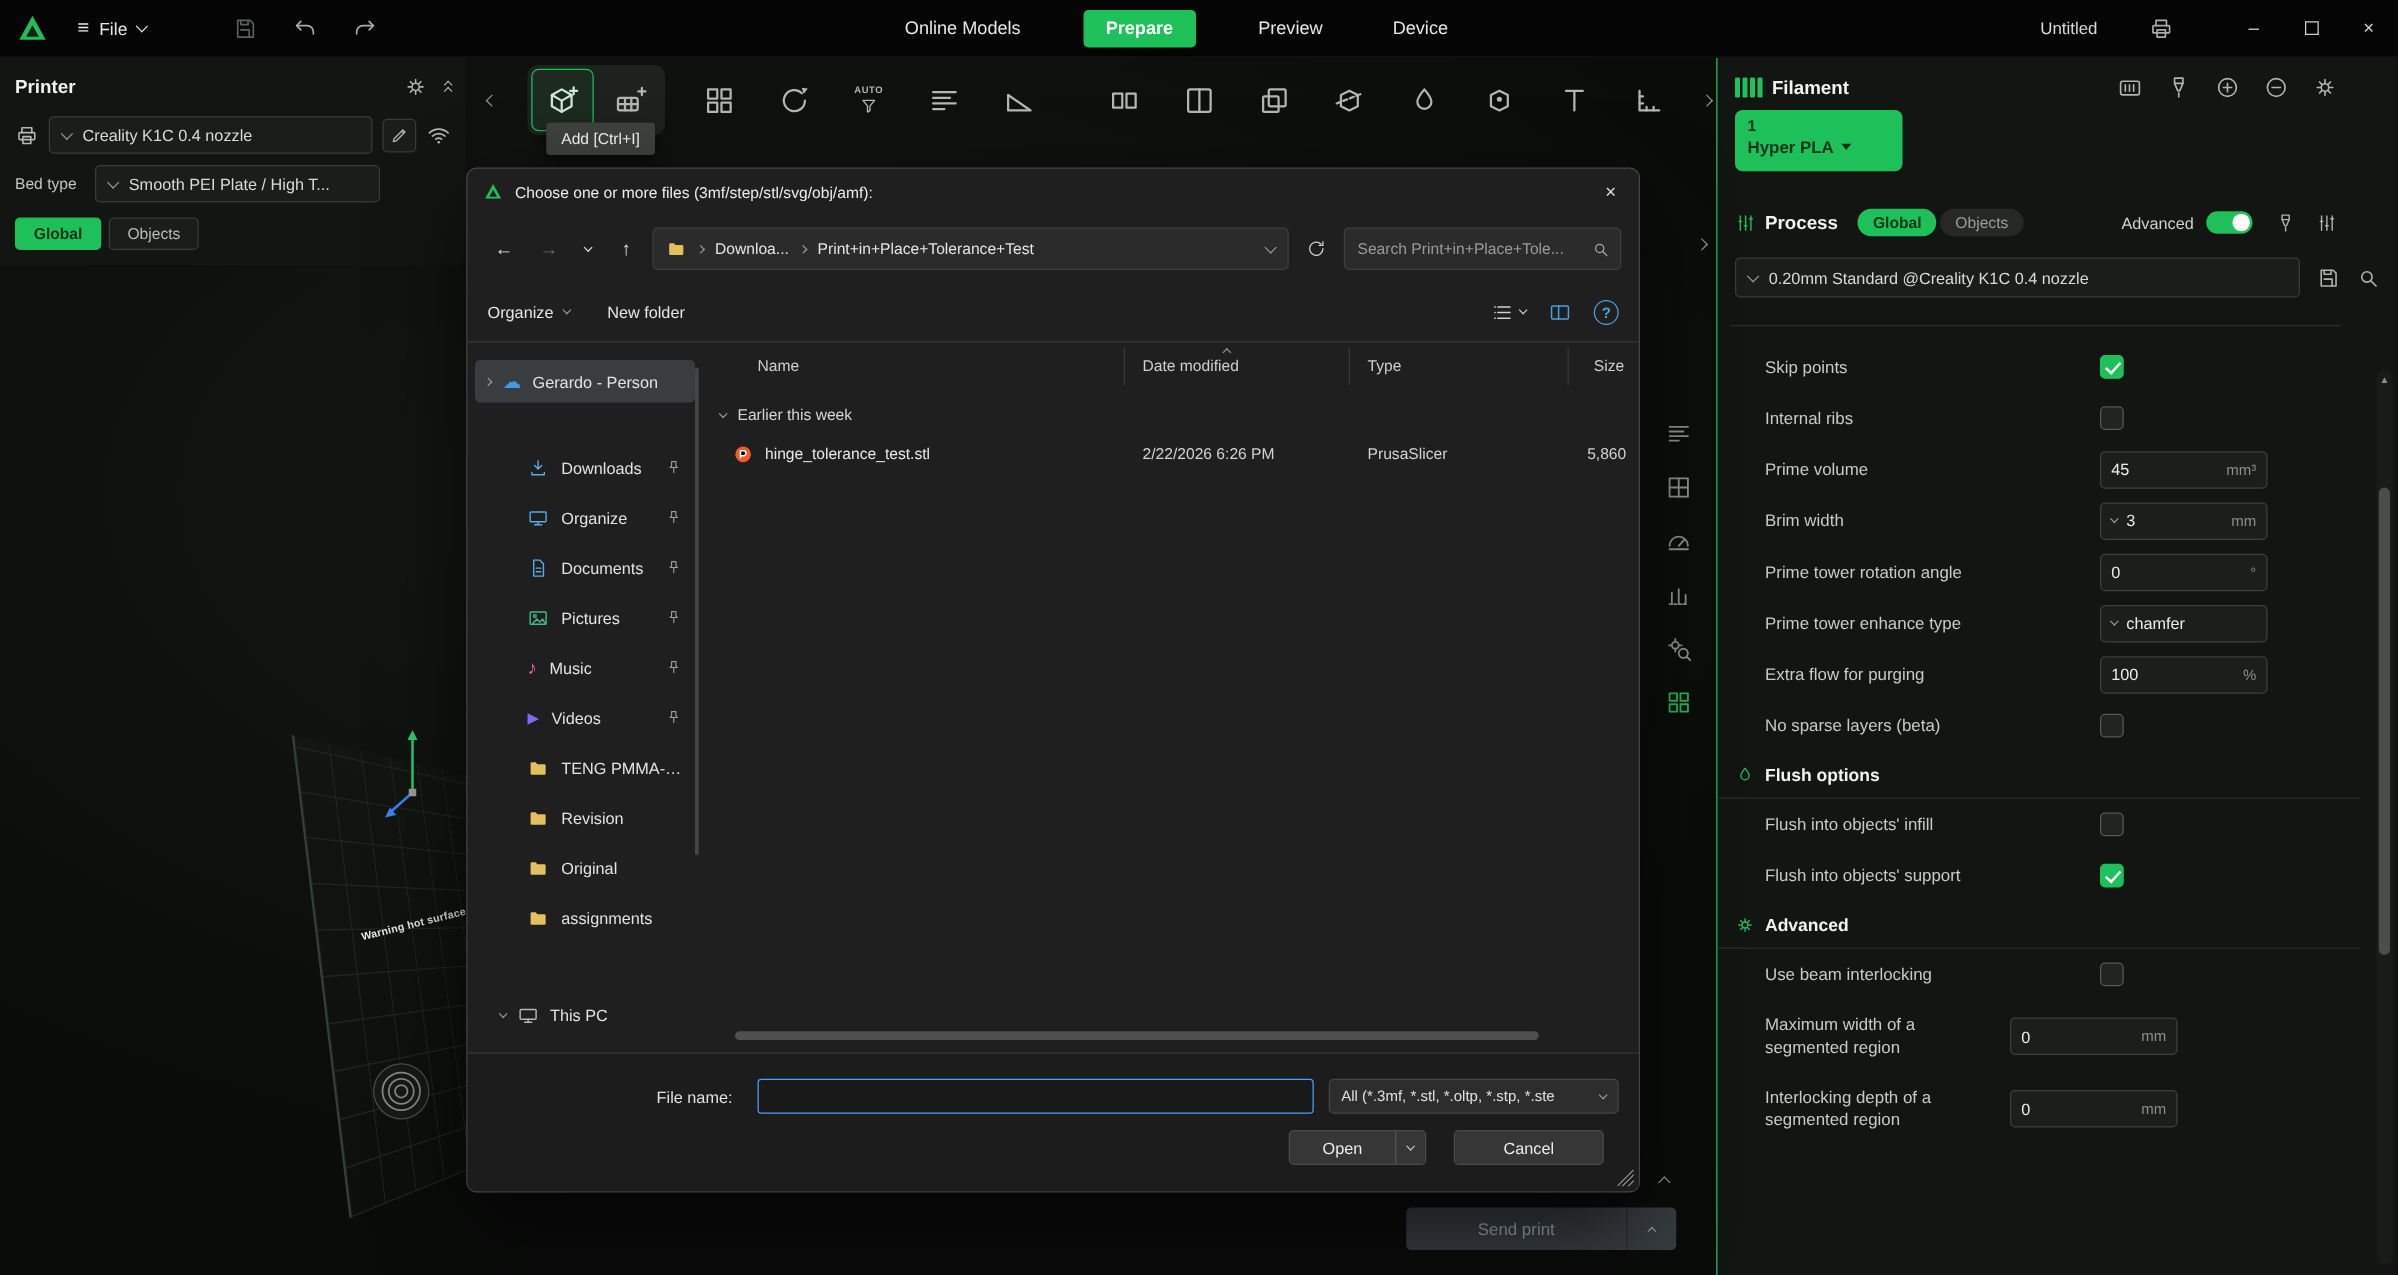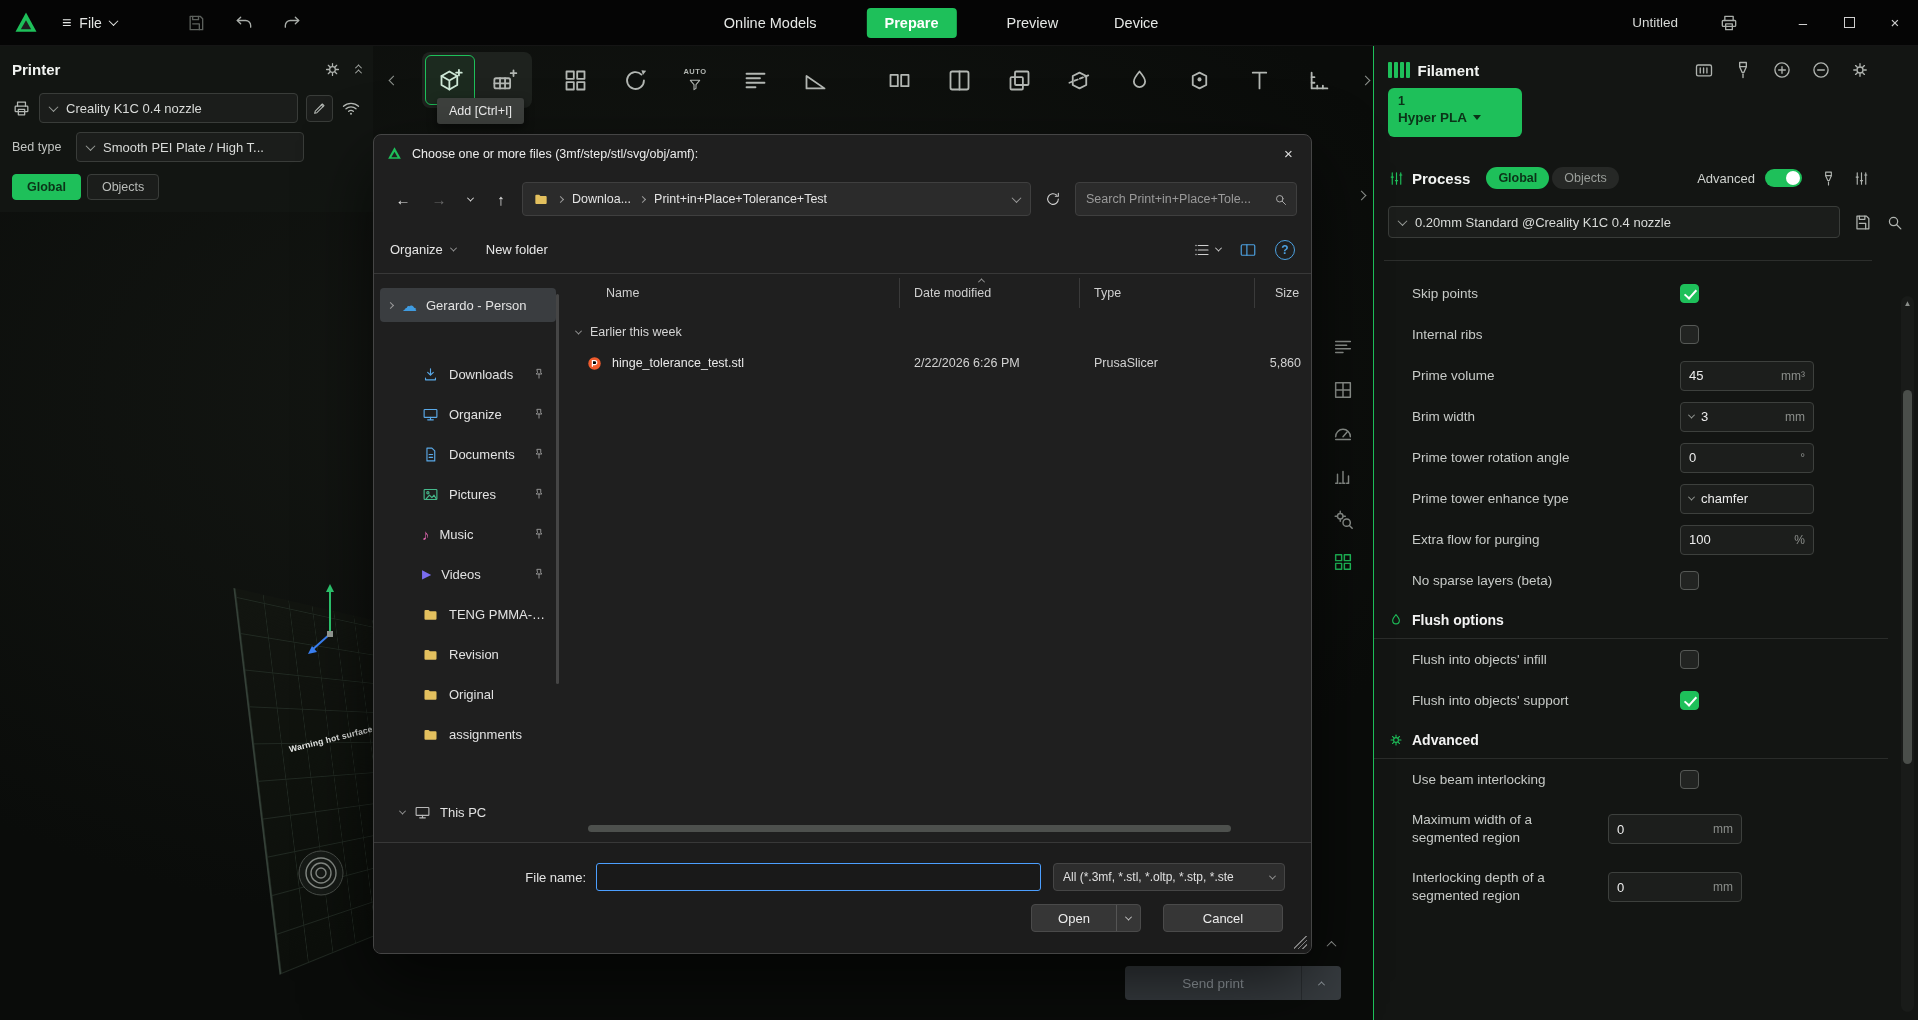--- a/index.html
+++ b/index.html
@@ -124,21 +124,21 @@
   .lgroup{height:32px;display:flex;align-items:center;gap:9px;padding-left:16px;font-size:12.5px;color:#d6d6d6;margin-top:8px;cursor:pointer}
   .lgroup .chev{color:#9a9a9a}
   .lrow{height:30px;font-size:12.5px;color:#d2d2d2;cursor:pointer}
   .lcell{padding-left:14px;white-space:nowrap;overflow:hidden;text-overflow:ellipsis}
   .lcell.name{padding-left:26px;display:flex;align-items:center;gap:9px;color:#e8e8e8}
   .lcell.size{text-align:right;padding-right:10px}
   .hscroll{position:absolute;left:12px;right:14px;bottom:8px;height:11px}
   .hthumb{position:absolute;left:16px;right:66px;top:2px;height:7px;background:#4d504d;border-radius:4px;cursor:pointer}
   .dfoot{flex:none;height:111px;border-top:1px solid #383838;background:#1c1c1c;padding-top:20px}
   .frow1{display:flex;align-items:center;padding-left:40px}
-  .fnlbl{width:172px;text-align:right;margin-right:10px;font-size:13px;color:#e2e2e2}
+  .fnlbl{width:172px;text-align:right;margin-right:20px;font-size:13px;color:#e2e2e2}
   .fninput{width:445px;height:28px;background:#191919;border:1px solid #4c9fff;border-radius:3px;color:#e8e8e8;padding:0 8px;font-size:13px;outline:none;font-family:inherit}
   .ftype{width:232px;height:28px;margin-left:12px;background:#2d2d2d;border:1px solid #454545;border-radius:4px;display:flex;align-items:center;padding:0 9px;gap:8px;font-size:12px;color:#e0e0e0;cursor:pointer}
   .ftype .txt{flex:1;white-space:nowrap;overflow:hidden}
   .ftype .chev{color:#9a9a9a}
   .frow2{display:flex;justify-content:flex-end;align-items:center;gap:22px;padding-right:28px;margin-top:13px}
   .wbtn2{height:28px;background:#363636;border:1px solid #4a4a4a;border-radius:4px;color:#ececec;font-size:13px;display:flex;align-items:center;justify-content:center;cursor:pointer}
   .opensplit{display:flex;height:28px;border:1px solid #4a4a4a;border-radius:4px;overflow:hidden;background:#363636}
   .openmain{width:84px;display:flex;align-items:center;justify-content:center;font-size:13px;color:#ececec;cursor:pointer}
   .openarr{width:24px;border-left:1px solid #555;display:flex;align-items:center;justify-content:center;color:#c8c8c8;cursor:pointer}
   .cancelb{width:120px}

